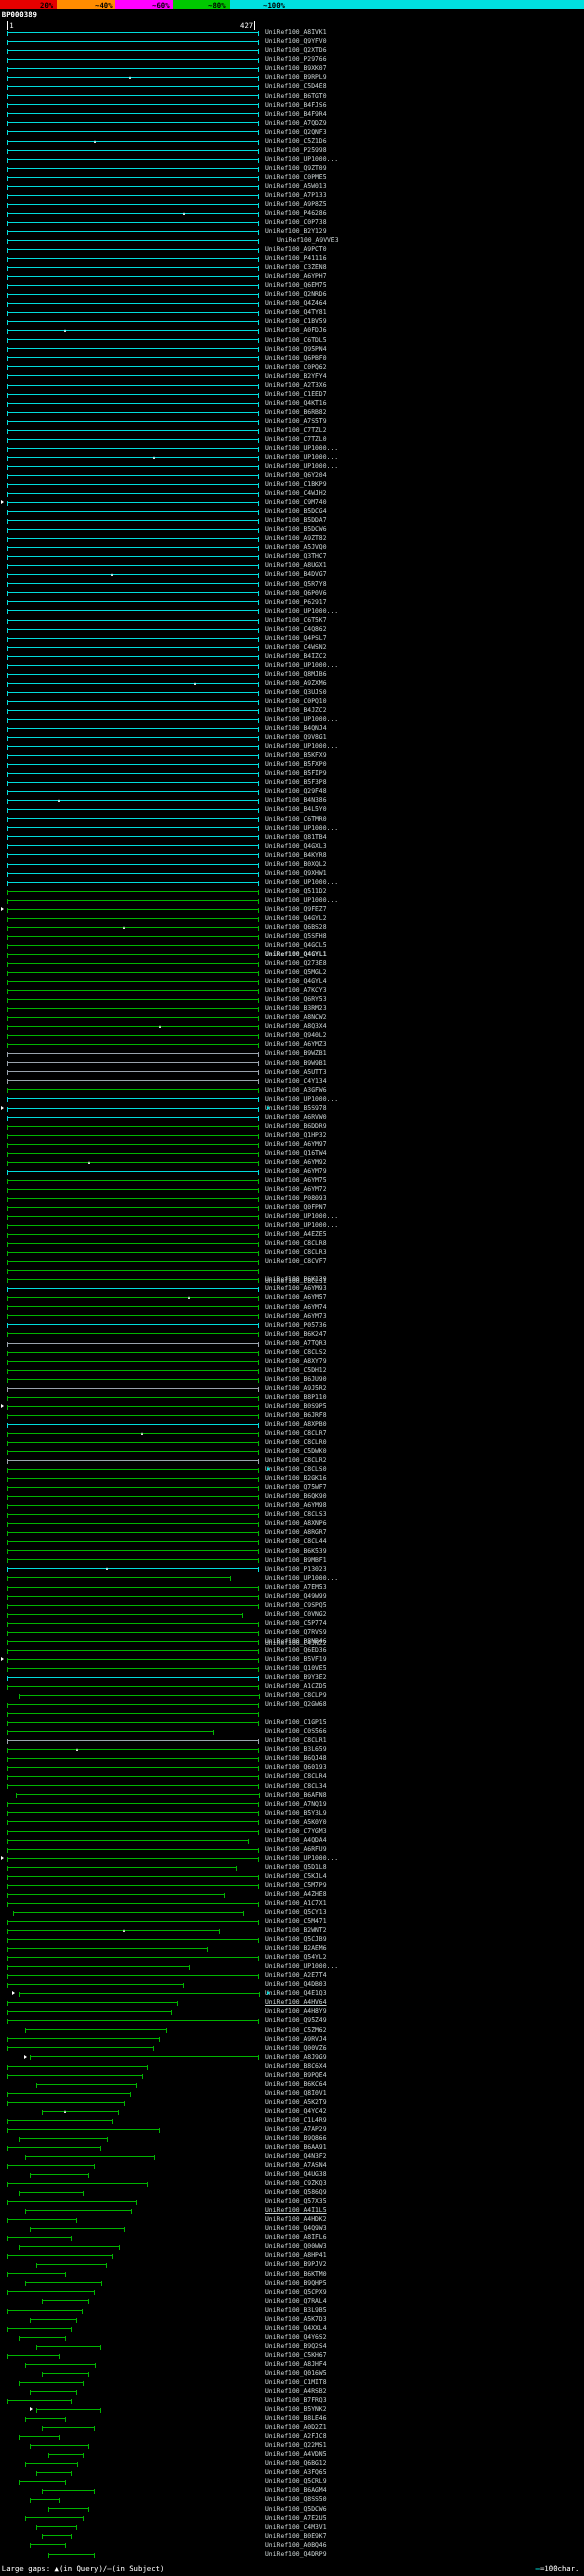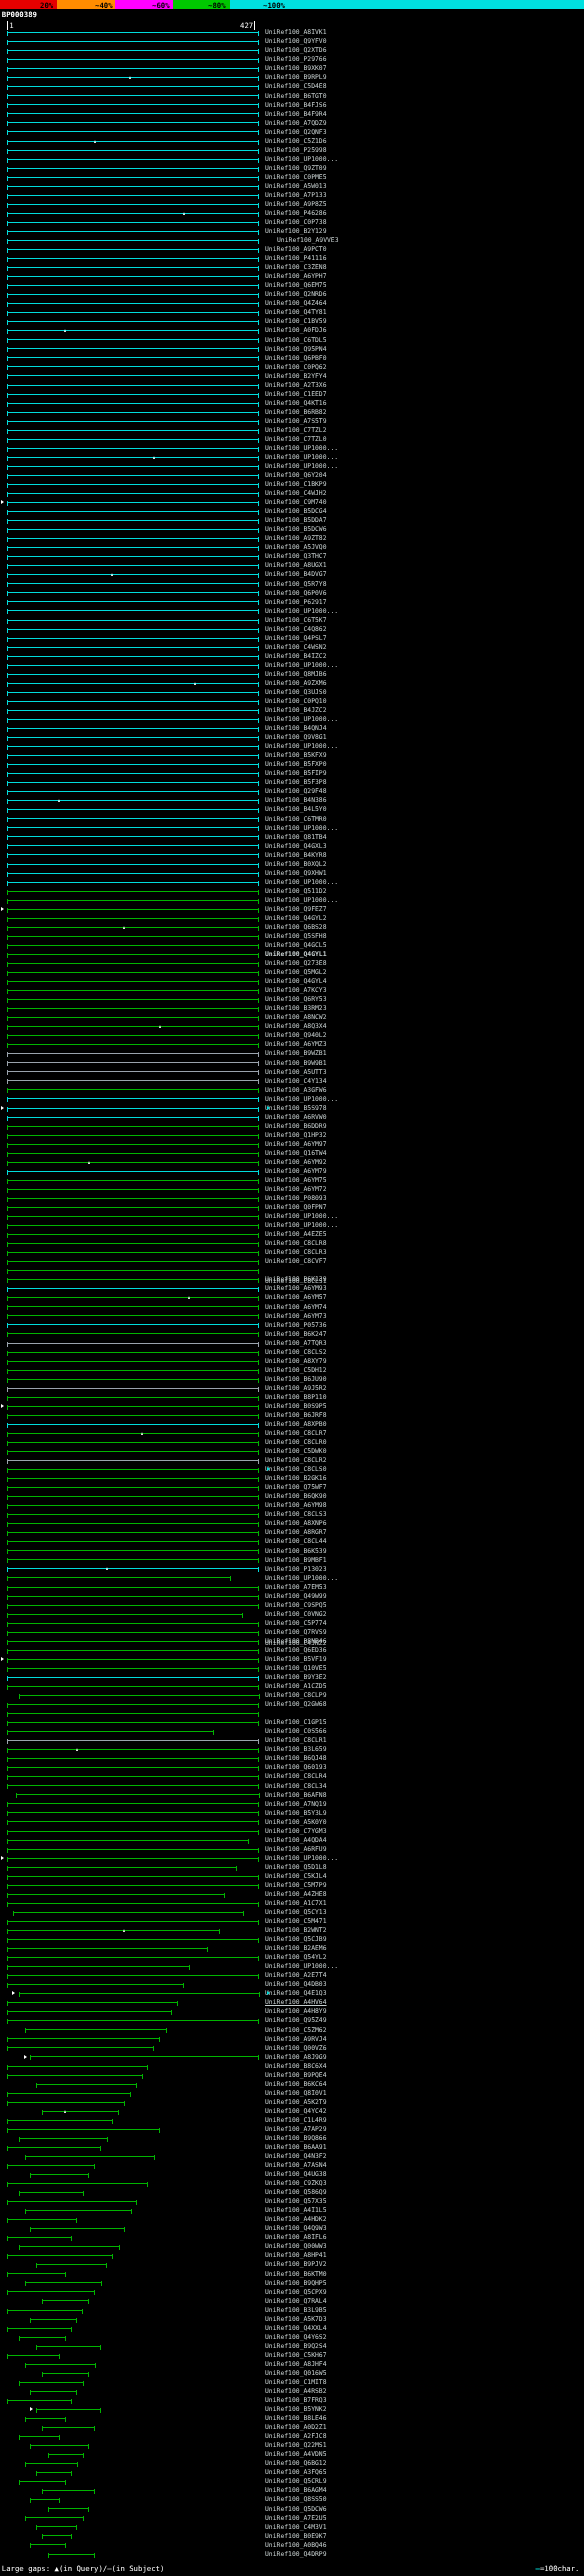--- a/index.html
+++ b/index.html
@@ -1031,21 +1031,21 @@
       <i></i>
     </div>
     <div class="lbl" style="top: 2189px; text-align: right;">UniRef100_Q586Q9</div>
     <div class="bar" style="left: 7.3px; width: 130px; top: 2200px; color: rgb(0, 180, 0);">
       <i></i>
     </div>
     <div class="lbl" style="top: 2198px;">UniRef100_Q57X35</div>
     <div class="bar" style="left: 24.5px; width: 107px; top: 2209px; color: rgb(0, 180, 0);">
       <i></i>
     </div>
-    <div class="lbl" style="top: 2207px;">UniRef100_A4I1L5</div>
+    <div class="lbl" style="top: 2207px; text-decoration: underline;">UniRef100_A4I1L5</div>
     <div class="bar" style="left: 7.3px; width: 70px; top: 2218px; color: rgb(0, 180, 0);">
       <i></i>
     </div>
     <div class="lbl" style="top: 2216px;">UniRef100_A4HDK2</div>
     <div class="bar" style="left: 30px; width: 95px; top: 2227px; color: rgb(0, 180, 0);">
       <i></i>
     </div>
     <div class="lbl" style="top: 2225px;">UniRef100_Q4Q9W3</div>
     <div class="bar" style="left: 7.3px; width: 65px; top: 2236px; color: rgb(0, 180, 0);">
       <i></i>

